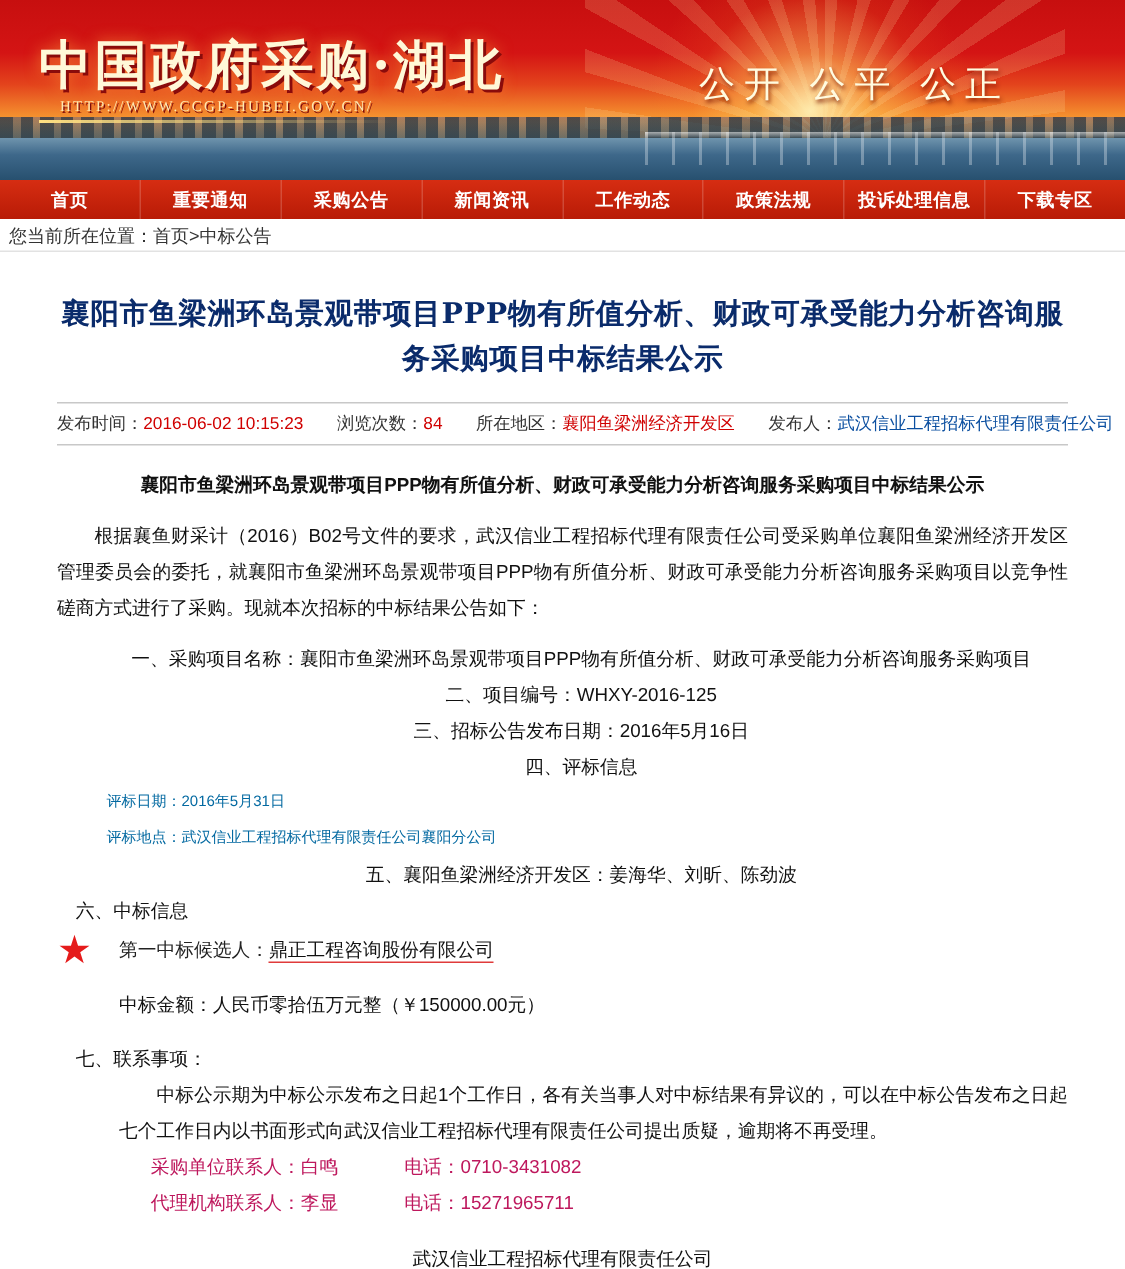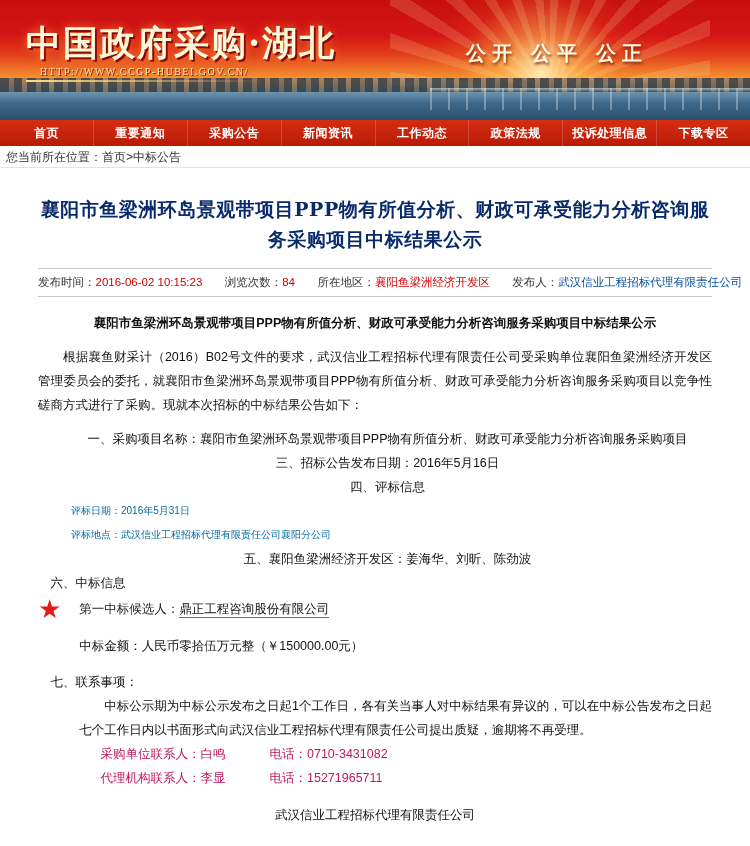--- a/index.html
+++ b/index.html
@@ -97,22 +97,22 @@
   .banner-url-underline {
     position: absolute;
     left: 26px; top: 80px;
     width: 236px; height: 2px;
     background: linear-gradient(90deg, #ffe082, rgba(255,224,130,0));
   }
   .banner-slogan {
     position: absolute;
     left: 466px; top: 40px;
     font-family: "DejaVu Serif", "Liberation Serif", serif;
-    font-weight: bold;
-    font-size: 20px;
+    font-weight: normal;
+    font-size: 24px;
     letter-spacing: 6px;
     color: #fffbe0;
     text-shadow: 1px 2px 3px rgba(120,20,0,0.85);
     white-space: nowrap;
   }
 
   
   .nav {
     position: relative;
     width: 750px;
@@ -316,20 +316,21 @@
       <span class="label">所在地区：</span><span class="val-red">襄阳鱼梁洲经济开发区</span>
       <span class="meta-sep"></span>
       <span class="label">发布人：</span><span class="val-blue">武汉信业工程招标代理有限责任公司</span>
     </div>
 
     <div class="sub-title">襄阳市鱼梁洲环岛景观带项目PPP物有所值分析、财政可承受能力分析咨询服务采购项目中标结果公示</div>
 
     <p class="para">根据襄鱼财采计（2016）B02号文件的要求，武汉信业工程招标代理有限责任公司受采购单位襄阳鱼梁洲经济开发区管理委员会的委托，就襄阳市鱼梁洲环岛景观带项目PPP物有所值分析、财政可承受能力分析咨询服务采购项目以竞争性磋商方式进行了采购。现就本次招标的中标结果公告如下：</p>
 
     <p class="item">一、采购项目名称：襄阳市鱼梁洲环岛景观带项目PPP物有所值分析、财政可承受能力分析咨询服务采购项目</p>
+    <p class="item">二、项目编号：WHXY-2016-125</p>
     <p class="item">三、招标公告发布日期：2016年5月16日</p>
     <p class="item">四、评标信息</p>
 
     <p class="item-sub">评标日期：2016年5月31日</p>
     <p class="item-sub">评标地点：武汉信业工程招标代理有限责任公司襄阳分公司</p>
 
     <p class="item">五、襄阳鱼梁洲经济开发区：姜海华、刘昕、陈劲波</p>
 
     <p class="item-flat">六、中标信息</p>
 

